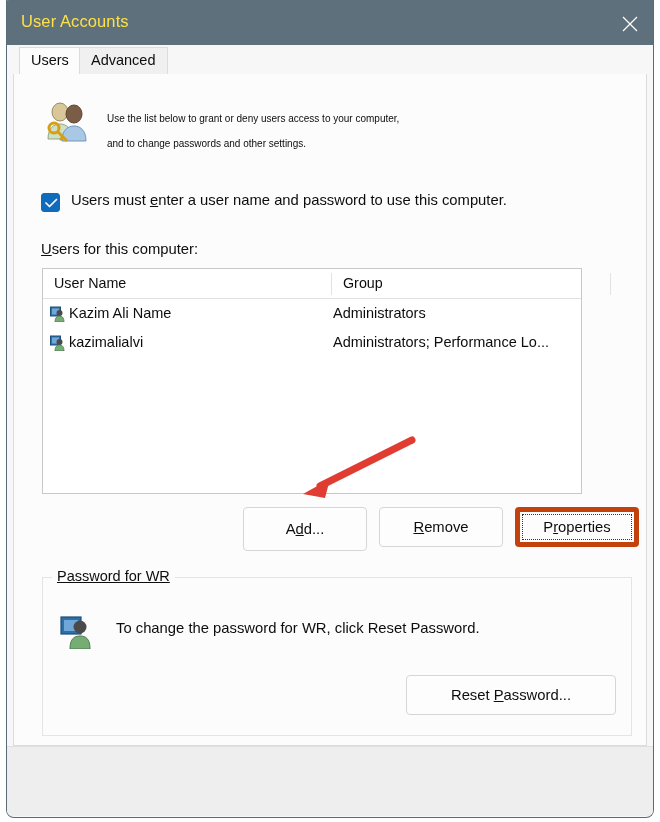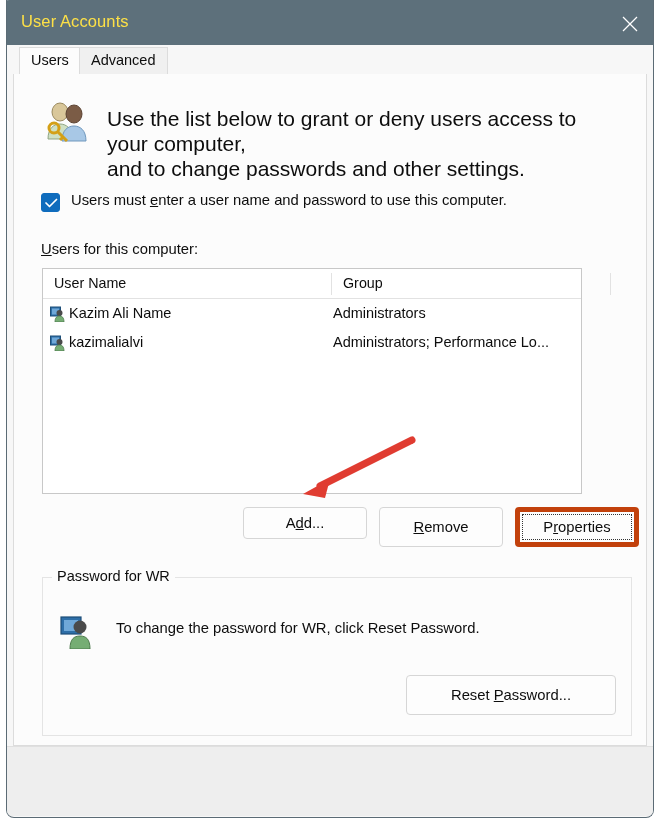--- a/index.html
+++ b/index.html
@@ -109,21 +109,21 @@
     box-sizing: border-box;
   }
 
   
   #blurb-icon { position: absolute; left: 29px; top: 27px; }
   #blurb-text {
     position: absolute;
     left: 93px;
     top: 32px;
     width: 510px;
-    font-size: 21px;
+    font-size: 10px;
     color: #0d0d0d;
     line-height: 25px;
   }
 
   
   #cb-row { position: absolute; left: 27px; top: 118px; height: 22px; }
   #cb-box {
     position: absolute; left: 0; top: 1px;
     width: 19px; height: 19px;
     background: #0f6cbd;
@@ -199,40 +199,41 @@
   }
   .btn.focused {
     border: 5px solid #c2410c;
   }
   .btn.focused .focus-ring {
     position: absolute;
     left: 2px; top: 2px; right: 2px; bottom: 2px;
     border: 1px dotted #333;
   }
 
-  #btn-add      { left: 229px; top: 433px; width: 124px; height: 32px; }
+  #btn-add      { left: 229px; top: 433px; width: 124px; height: 44px; }
   #btn-remove   { left: 365px; top: 433px; width: 124px; height: 40px; }
   #btn-props    { left: 501px; top: 433px; width: 124px; height: 40px; }
 
   
   #groupbox {
     position: absolute;
     left: 28px; top: 503px;
     width: 590px; height: 159px;
     border: 1px solid #e4e4e4;
     box-sizing: border-box;
   }
   #group-legend {
     position: absolute;
     left: 38px; top: 494px;
     background: #fcfcfc;
     padding: 0 5px;
     font-size: 14.5px;
     color: #0d0d0d;
     white-space: nowrap;
+    text-decoration: underline;
   }
   #pw-icon { position: absolute; left: 46px; top: 541px; }
   #pw-text {
     position: absolute; left: 102px; top: 546px;
     font-size: 14.8px; color: #0d0d0d; white-space: nowrap;
   }
   #btn-reset { left: 392px; top: 601px; width: 210px; height: 40px; }
 
   
   #footer {

